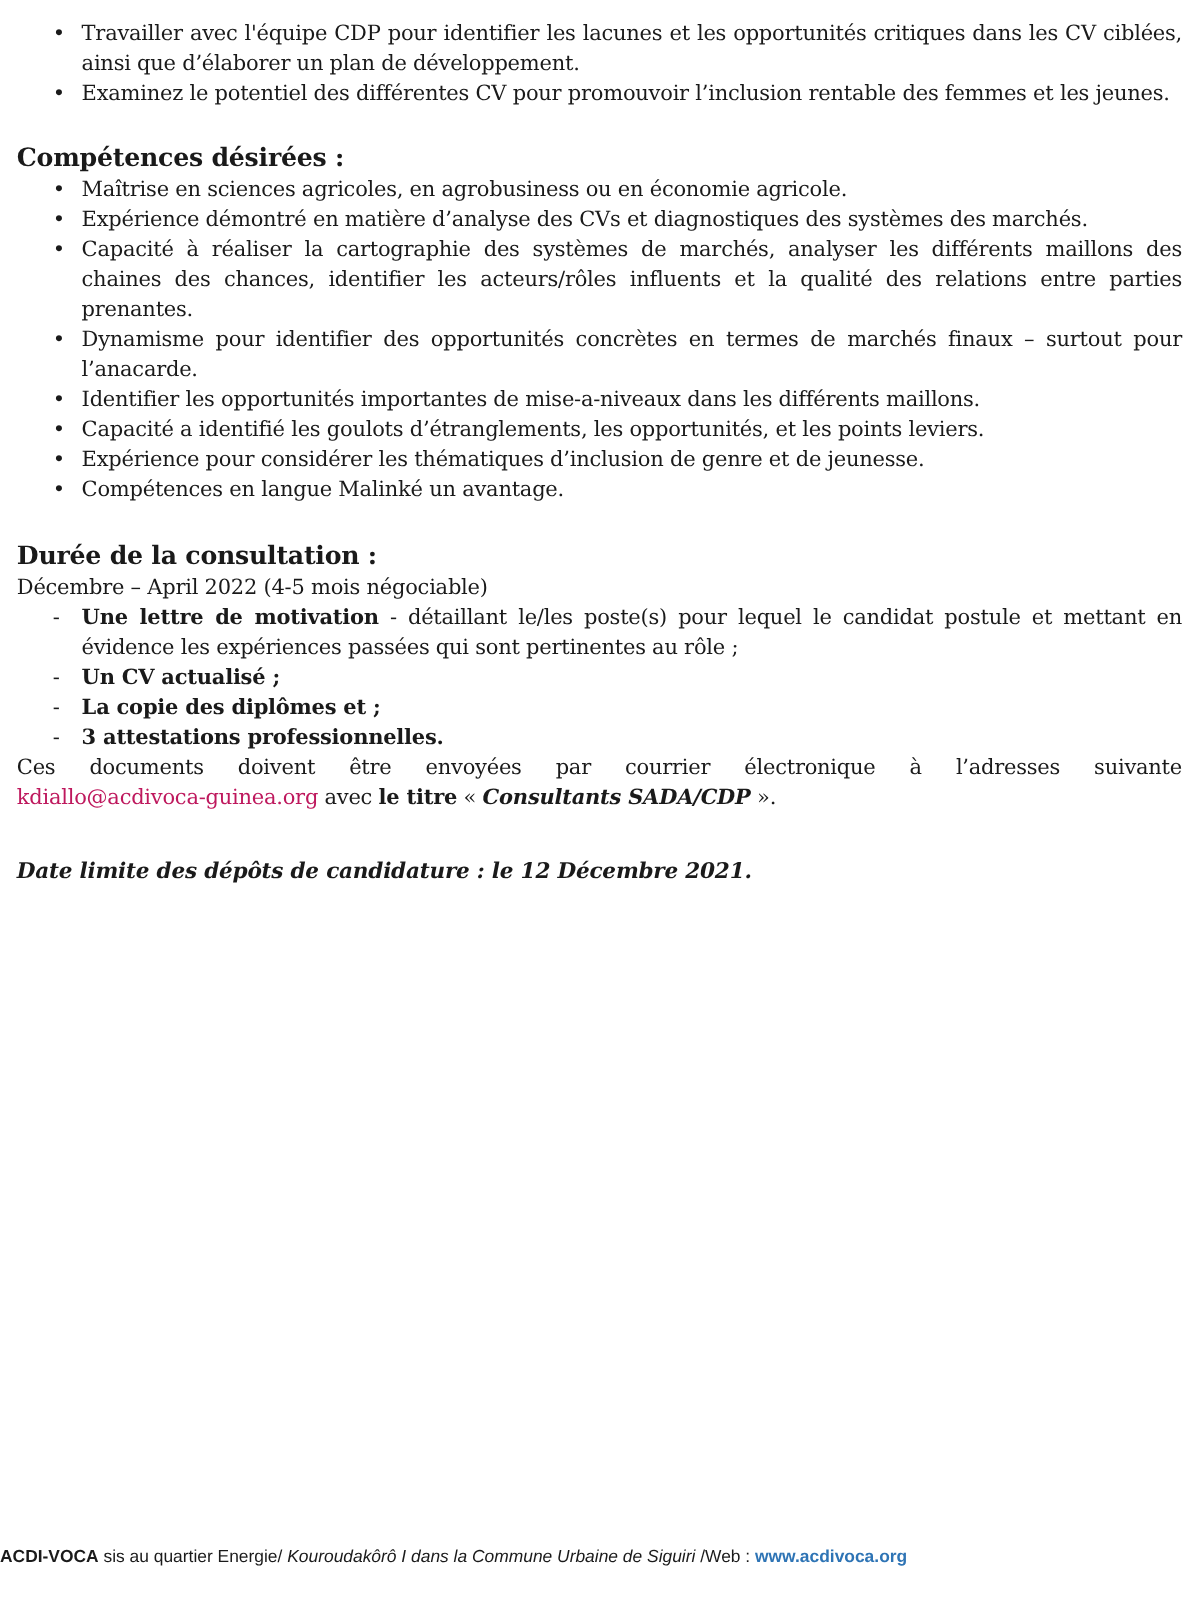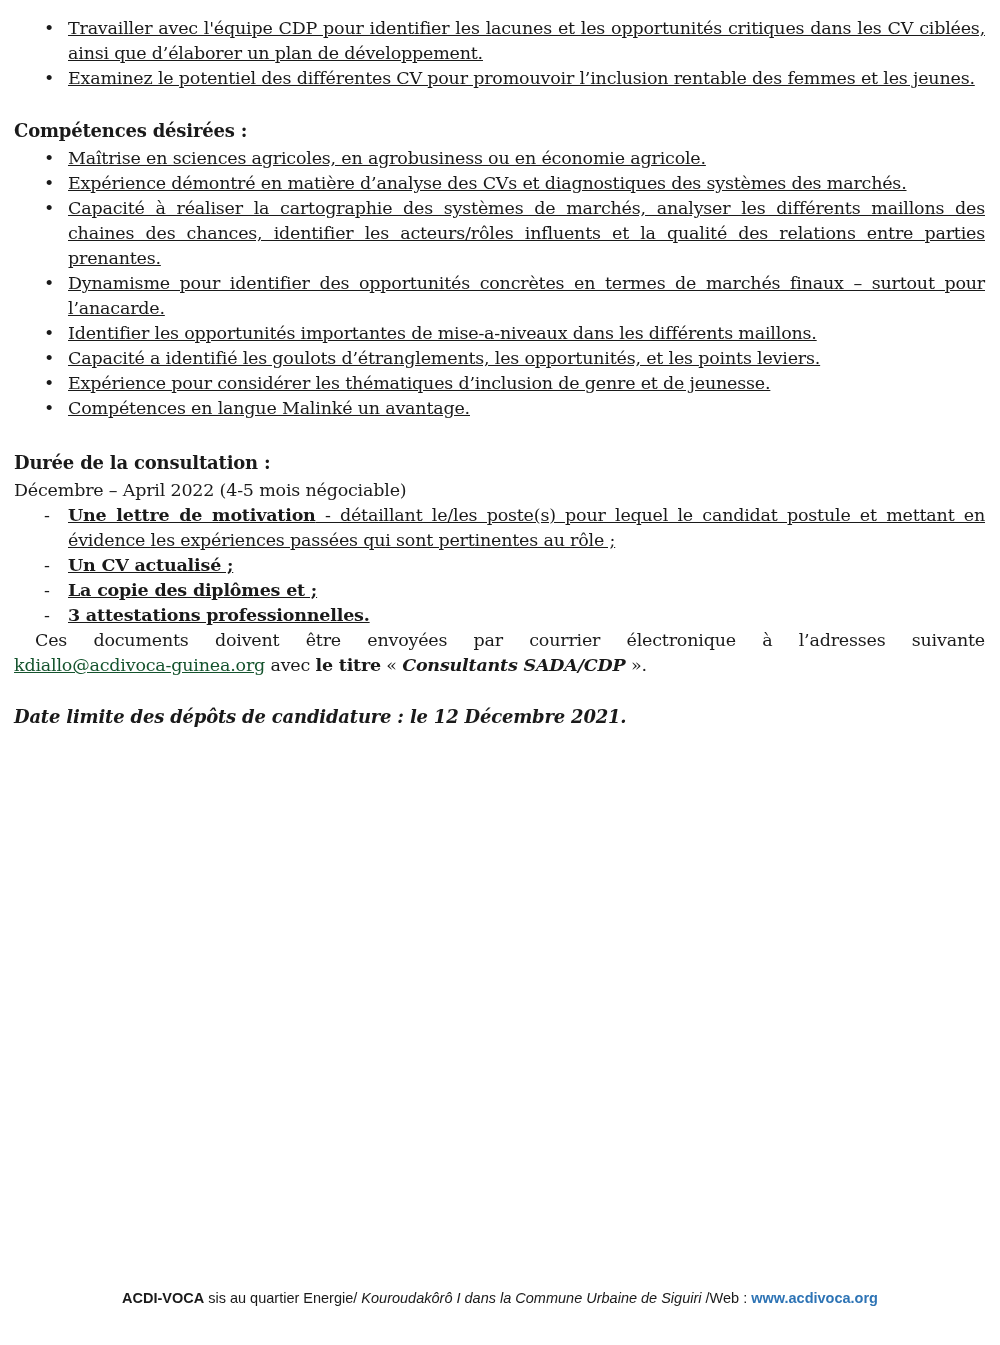--- a/index.html
+++ b/index.html
@@ -26,56 +26,52 @@
   .li { display: flex; }
   .li .marker {
     flex: none;
     width: 24px;
     margin-left: 30px;
     text-align: left;
   }
   .li .txt {
     flex: 1;
     text-align: justify;
-    text-decoration: underline;
   }
   .h {
     font-weight: bold;
-    font-size: 18px;
+    font-size: 21px;
     line-height: 26px;
     margin: 27px 0 2px 0;
   }
   .h.h2 { margin-top: 29px; }
   .h.h3 { margin-top: 23px; }
   .para { text-align: justify; }
   .force-justify {
     text-align: justify;
     text-align-last: justify;
-    margin-left: 21px;
   }
   .para.leftline { text-align: left; text-align-last: left; }
   a.email {
-    color: #14532d;
-    text-decoration: underline;
+    color: #be185d;
     cursor: pointer;
   }
   .bold { font-weight: bold; }
   .bolditalic { font-weight: bold; font-style: italic; }
   .deadline {
     font-weight: bold;
     font-style: italic;
     font-size: 18px;
-    margin-top: 26px;
+    margin-top: 36px;
   }
   .footer {
     position: absolute;
     left: 0;
     top: 1289px;
     width: 1000px;
-    text-align: center;
     font-family: "Liberation Sans", sans-serif;
     font-size: 14.5px;
     line-height: 19px;
     color: #1a1a1a;
     letter-spacing: 0;
   }
   .footer .fbold { font-weight: bold; }
   .footer .fitalic { font-style: italic; }
   .footer a.flink {
     color: #2E74B5;

